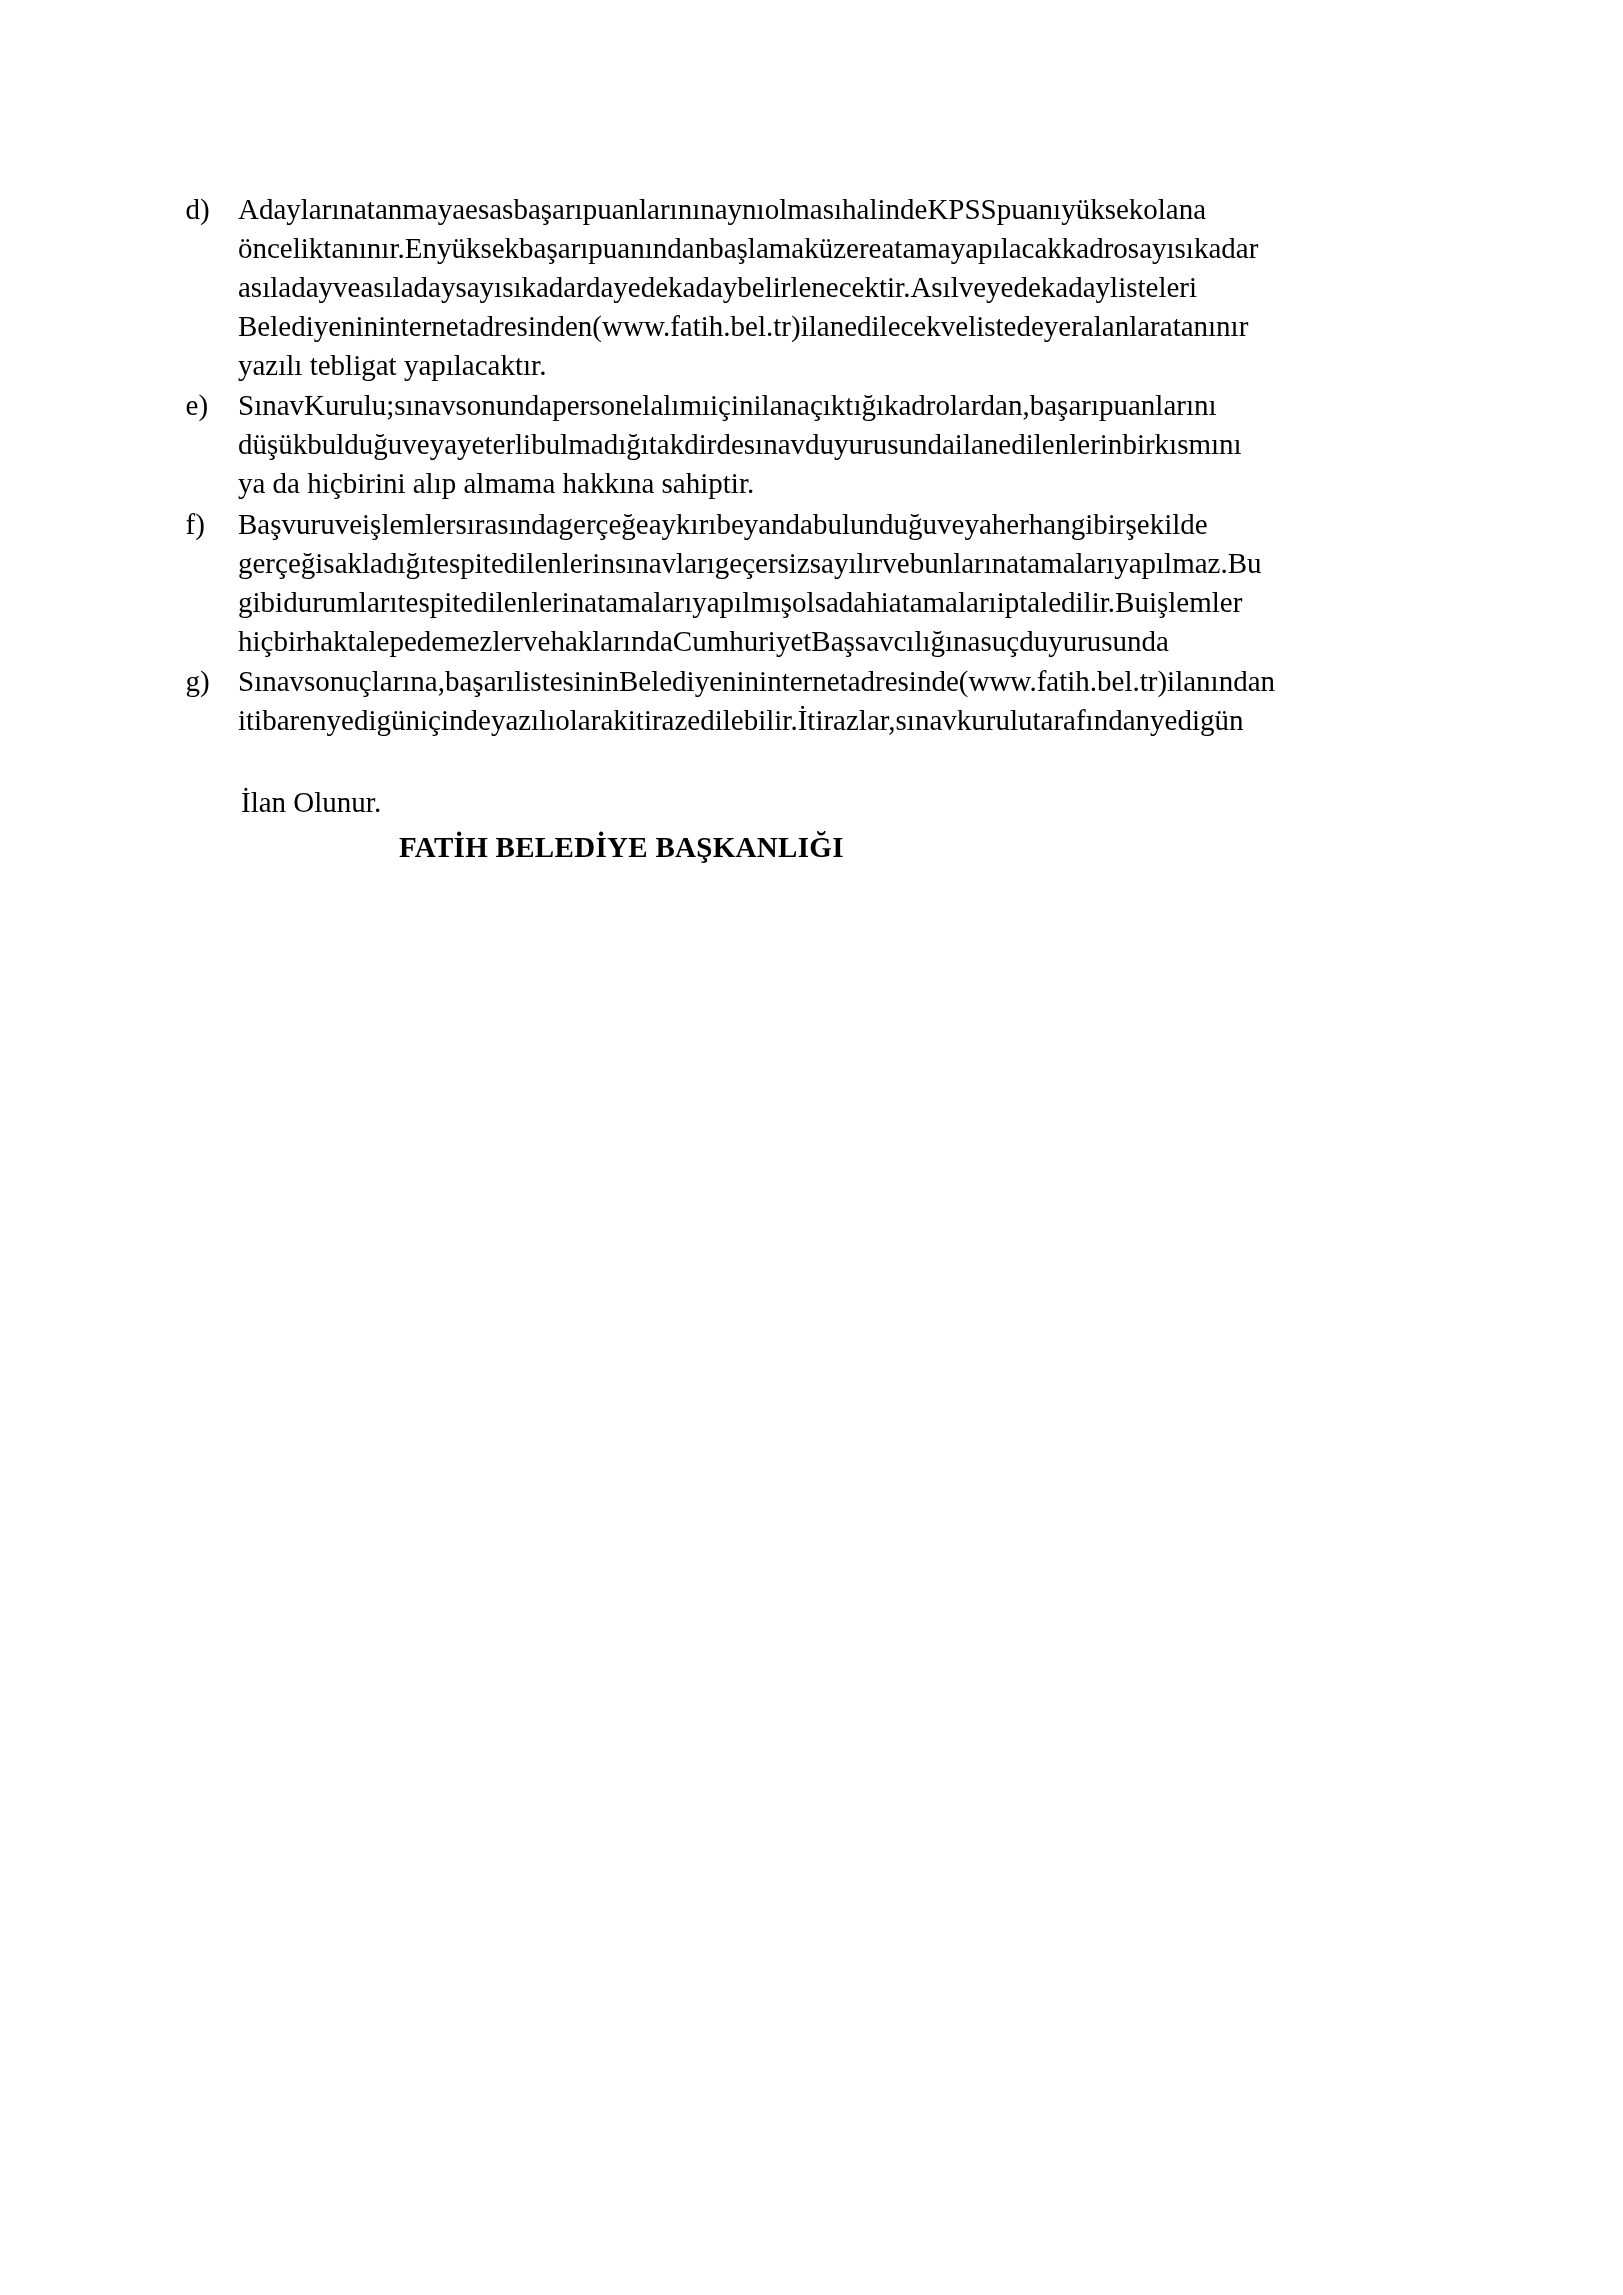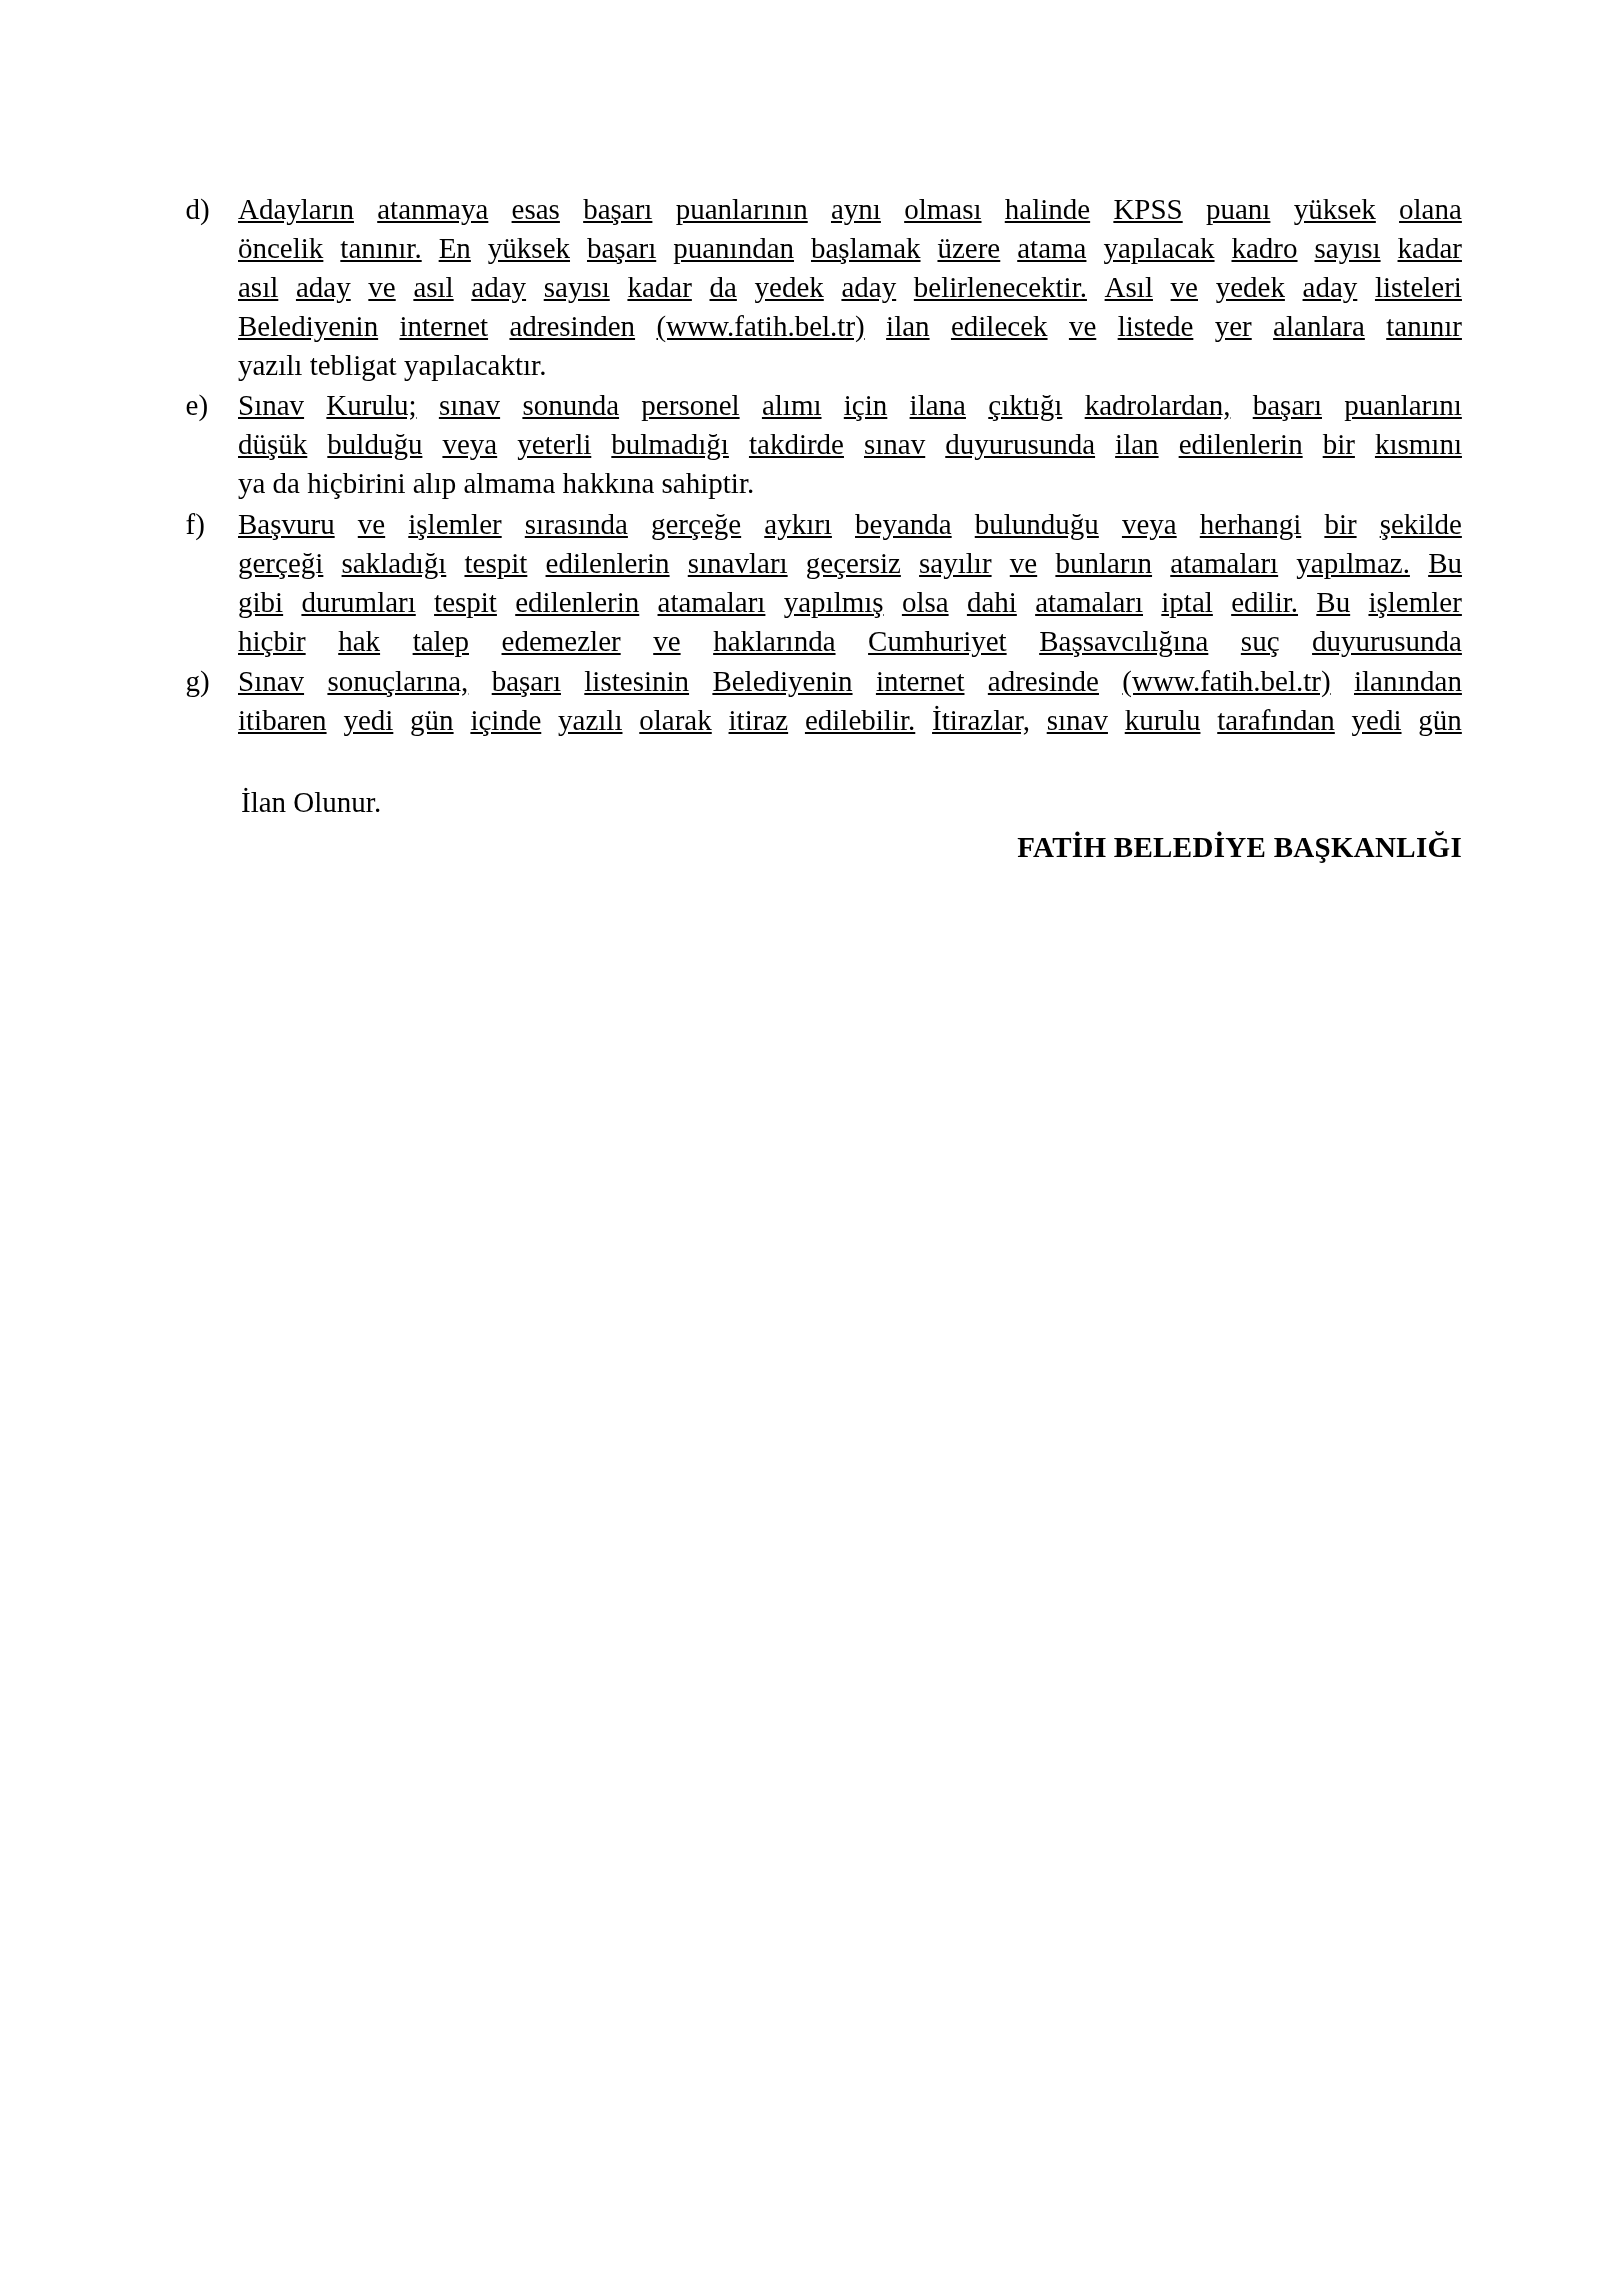--- a/index.html
+++ b/index.html
@@ -62,22 +62,20 @@
   }
 
   
   .clause-body > .ln {
     display: block;
     white-space: nowrap;
   }
 
   .clause-body > .ln.just {
     display: flex;
-    justify-content: space-between;
-    text-decoration: underline;
   }
 
   .clause-body > .ln.just > span {
     white-space: pre;
   }
 
   .closing {
     margin-top: 43px;
   }
 
@@ -86,21 +84,21 @@
     line-height: 39px;
     padding-left: 58px;
     white-space: nowrap;
   }
 
   .signature {
     margin-top: 6.5px;
     font-size: 29px;
     line-height: 39px;
     font-weight: bold;
-    text-align: right;
+    text-align: left;
     padding-left: 216px;
     white-space: nowrap;
     letter-spacing: 0.3px;
   }
 </style>
 </head>
 <body>
 
 <div class="page">
   <div class="content">

